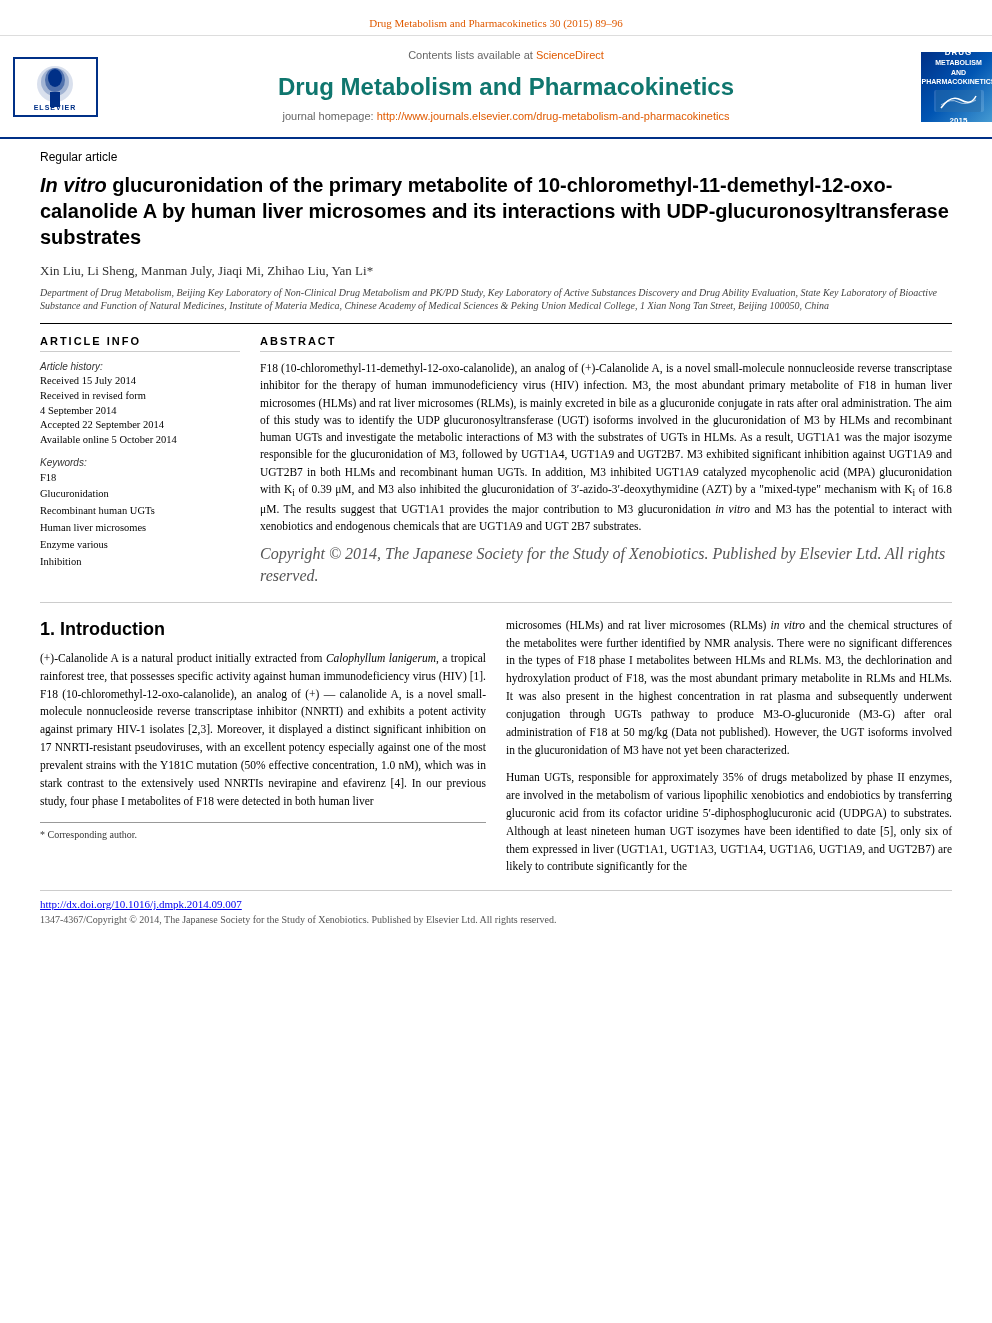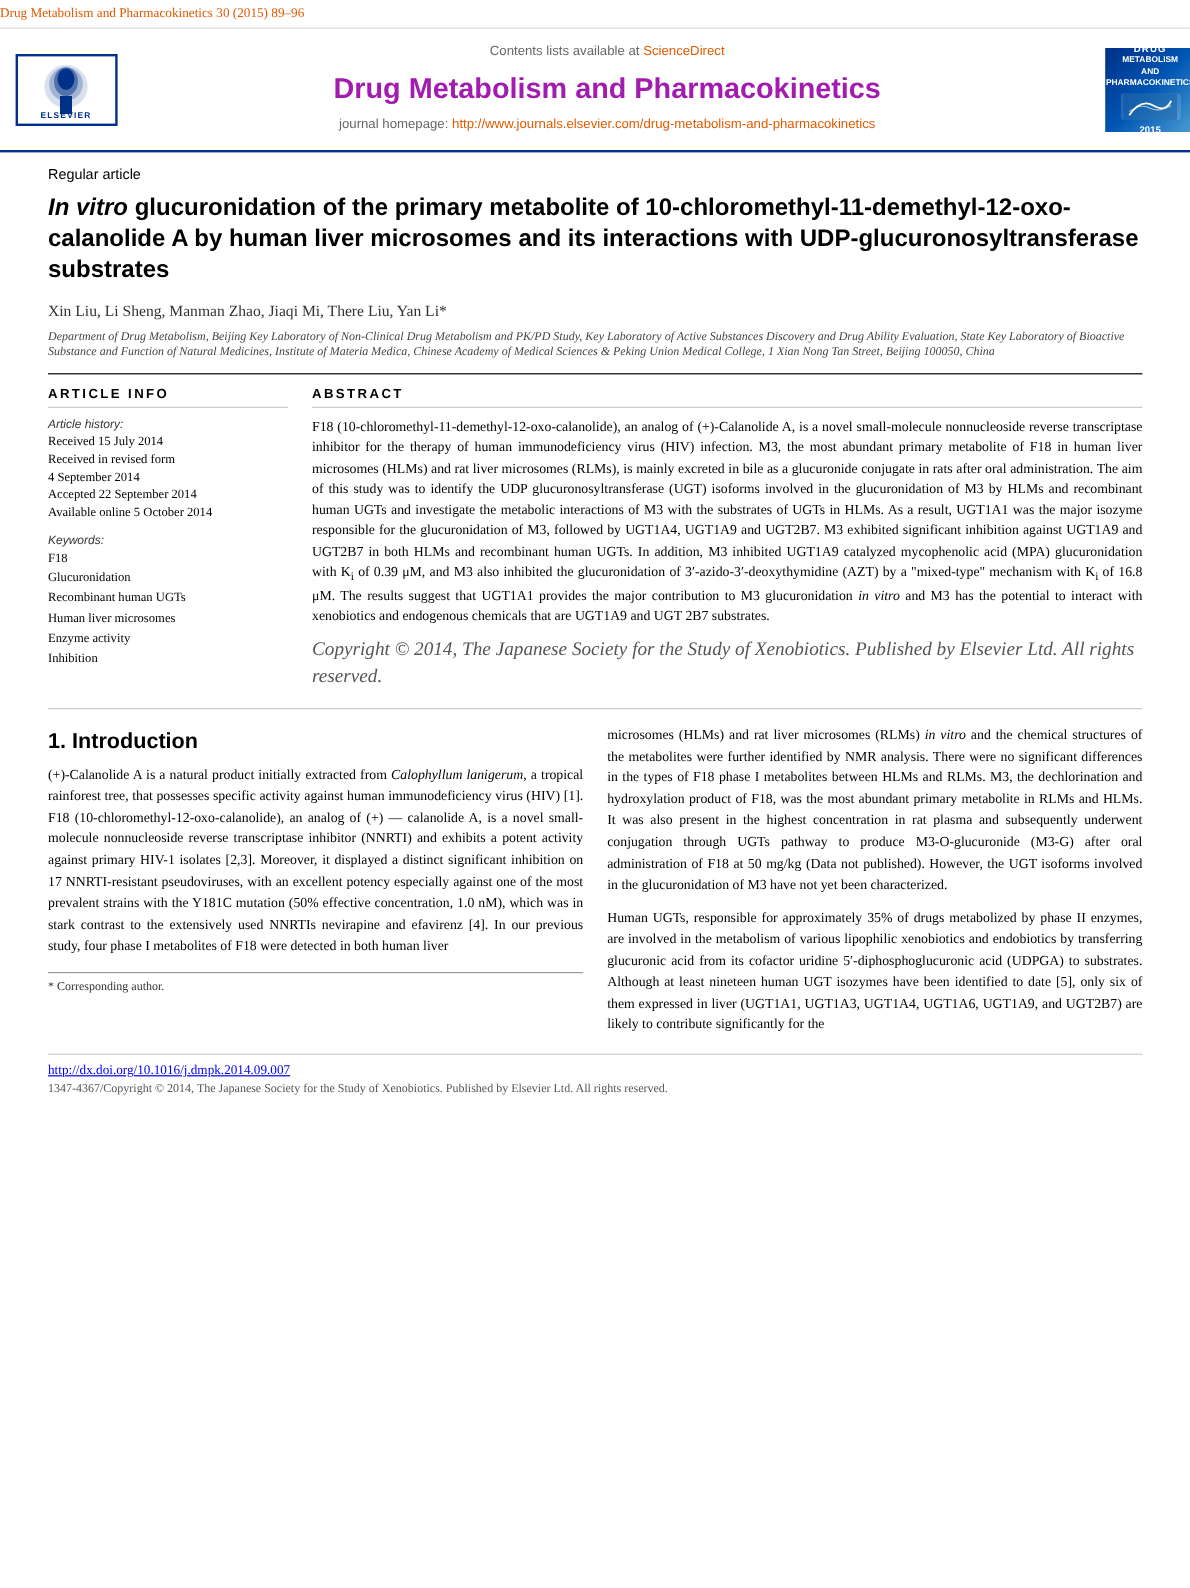--- a/index.html
+++ b/index.html
@@ -6,25 +6,26 @@
     body {
       font-family: 'Times New Roman', Times, serif;
       background: #fff;
       width: 992px;
       min-height: 1323px;
       color: #000;
       font-size: 13px;
       line-height: 1.4;
     }
     .top-bar {
-      text-align: left;
+      text-align: center;
       padding: 4px 0;
       font-size: 11px;
       color: #e05a00;
       border-bottom: 1px solid #ddd;
+      margin-top: 12px;
     }
     .header-section {
       display: flex;
       align-items: stretch;
       border-bottom: 2px solid #003087;
       padding: 8px 0;
     }
     .elsevier-logo {
       width: 110px;
       min-width: 110px;
@@ -56,21 +57,21 @@
       font-size: 11px;
       color: #666;
       font-family: Arial, sans-serif;
     }
     .sciencedirect-link a {
       color: #e05a00;
       text-decoration: none;
     }
     .journal-title {
       font-size: 24px;
-      color: #a21caf;
+      color: #0f766e;
       font-family: Arial, sans-serif;
       font-weight: bold;
       margin: 6px 0;
     }
     .journal-homepage {
       font-size: 11px;
       color: #666;
       font-family: Arial, sans-serif;
     }
     .journal-homepage a {
@@ -290,21 +291,21 @@
 </div>
 
 <div class="main-content">
 
   <div class="article-type">Regular article</div>
 
   <h1 class="article-title">
     <em>In vitro</em><span> glucuronidation of the primary metabolite of 10-chloromethyl-11-demethyl-12-oxo-calanolide A by human liver microsomes and its interactions with UDP-glucuronosyltransferase substrates</span>
   </h1>
 
-  <div class="authors">Xin Liu, Li Sheng, Manman Zhao, Jiaqi Mi, There Liu, Yan Li*</div>
+  <div class="authors">Xin Liu, Li Sheng, Manman July, Jiaqi Mi, Zhihao Liu, Yan Li*</div>
 
   <div class="affiliation">Department of Drug Metabolism, Beijing Key Laboratory of Non-Clinical Drug Metabolism and PK/PD Study, Key Laboratory of Active Substances Discovery and Drug Ability Evaluation, State Key Laboratory of Bioactive Substance and Function of Natural Medicines, Institute of Materia Medica, Chinese Academy of Medical Sciences &amp; Peking Union Medical College, 1 Xian Nong Tan Street, Beijing 100050, China</div>
 
   <div class="two-col">
 
     <div class="left-col">
       <div class="section-header">ARTICLE INFO</div>
 
       <div class="article-info-group">
         <div class="article-info-label">Article history:</div>
@@ -315,21 +316,21 @@
         <div class="article-info-value">Available online 5 October 2014</div>
       </div>
 
       <div class="article-info-group">
         <div class="article-info-label">Keywords:</div>
         <div class="keywords-list">
           <div>F18</div>
           <div>Glucuronidation</div>
           <div>Recombinant human UGTs</div>
           <div>Human liver microsomes</div>
-          <div>Enzyme activity</div>
+          <div>Enzyme various</div>
           <div>Inhibition</div>
         </div>
       </div>
     </div>
 
     <div class="right-col">
       <div class="section-header">ABSTRACT</div>
       <div class="abstract-text">
         F18 (10-chloromethyl-11-demethyl-12-oxo-calanolide), an analog of (+)-Calanolide A, is a novel small-molecule nonnucleoside reverse transcriptase inhibitor for the therapy of human immunodeficiency virus (HIV) infection. M3, the most abundant primary metabolite of F18 in human liver microsomes (HLMs) and rat liver microsomes (RLMs), is mainly excreted in bile as a glucuronide conjugate in rats after oral administration. The aim of this study was to identify the UDP glucuronosyltransferase (UGT) isoforms involved in the glucuronidation of M3 by HLMs and recombinant human UGTs and investigate the metabolic interactions of M3 with the substrates of UGTs in HLMs. As a result, UGT1A1 was the major isozyme responsible for the glucuronidation of M3, followed by UGT1A4, UGT1A9 and UGT2B7. M3 exhibited significant inhibition against UGT1A9 and UGT2B7 in both HLMs and recombinant human UGTs. In addition, M3 inhibited UGT1A9 catalyzed mycophenolic acid (MPA) glucuronidation with K<sub>i</sub> of 0.39 μM, and M3 also inhibited the glucuronidation of 3′-azido-3′-deoxythymidine (AZT) by a "mixed-type" mechanism with K<sub>i</sub> of 16.8 μM. The results suggest that UGT1A1 provides the major contribution to M3 glucuronidation <em>in vitro</em> and M3 has the potential to interact with xenobiotics and endogenous chemicals that are UGT1A9 and UGT 2B7 substrates.
       </div>

